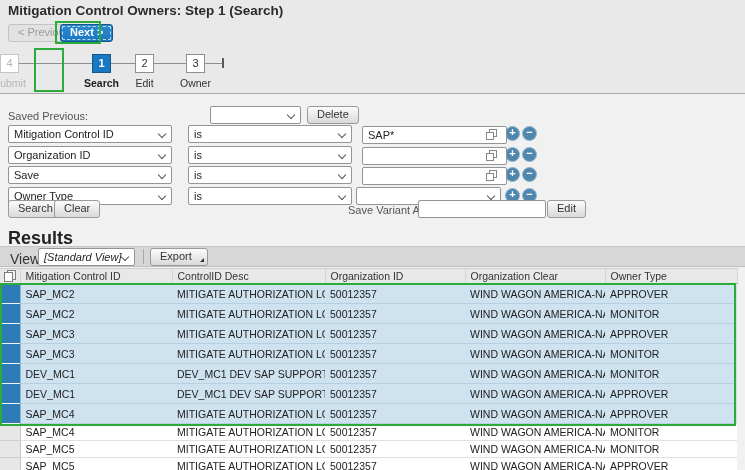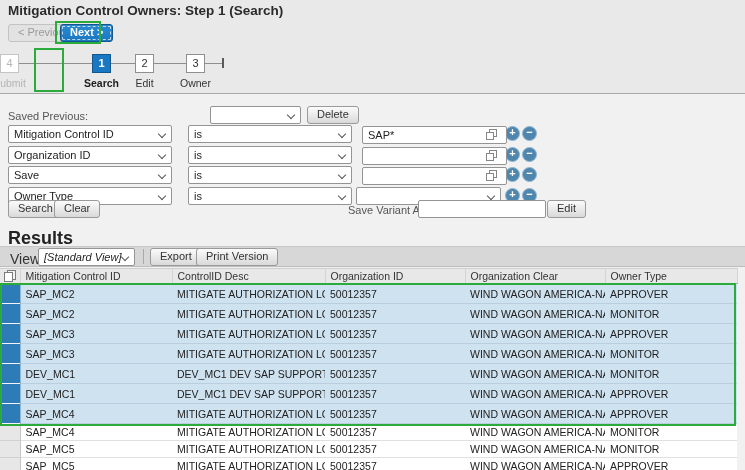--- a/index.html
+++ b/index.html
@@ -209,21 +209,20 @@
 
   <div class="results-heading">Results</div>
 
   <div class="toolbar">
     <span class="view-label">View:</span>
     <div class="sel view-select">
       <span>[Standard View]</span>
       <span class="chev"></span></div>
     <span class="tb-sep"></span>
     <span class="btn btn-export">Export</span>
-    <span class="btn btn-print">Print Version</span>
   </div>
 
   <table class="results">
     <colgroup>
       <col style="width:20px">
         <col style="width:152px">
         <col style="width:153px">
       <col style="width:140px">
         <col style="width:140px">
         <col style="width:132px">

